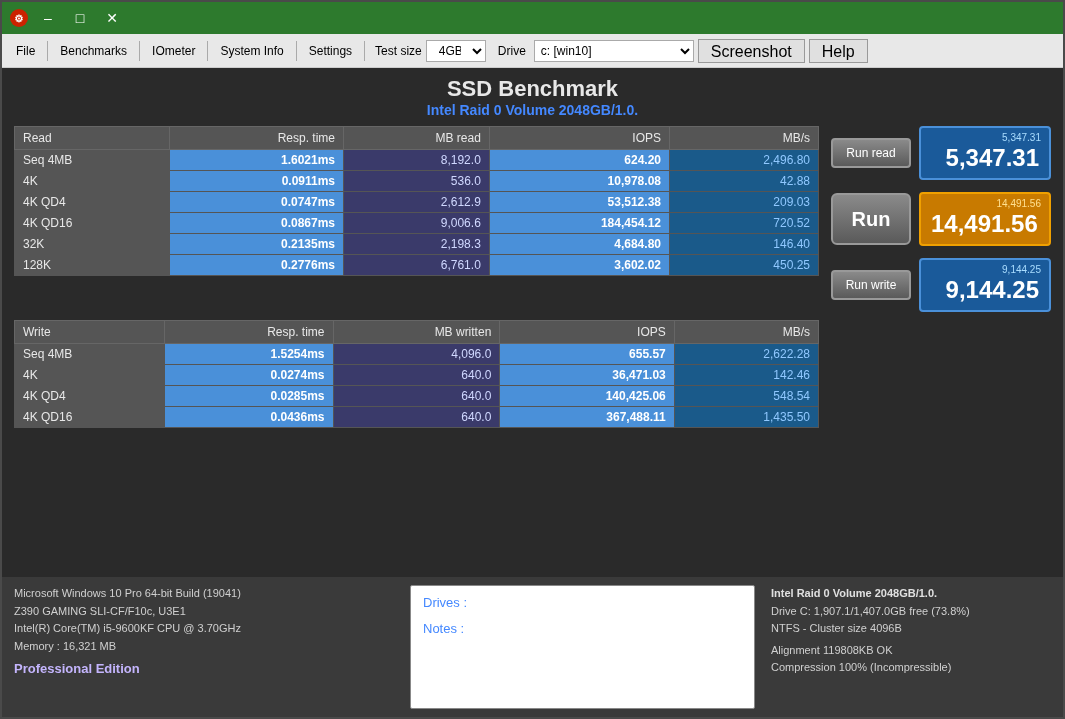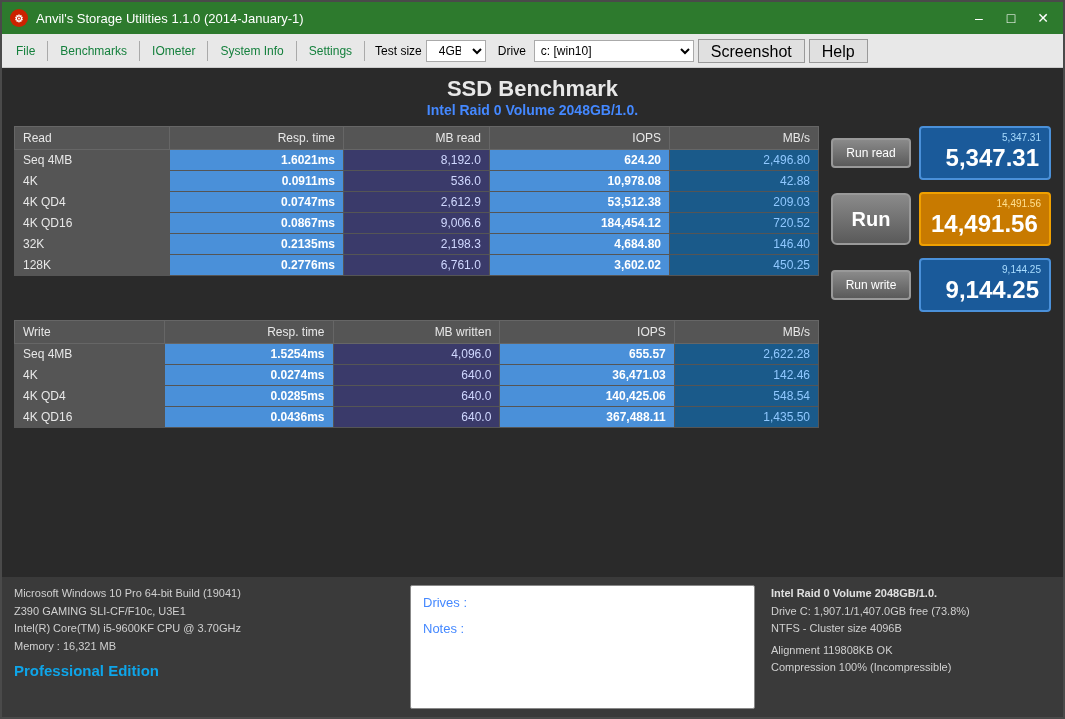--- a/index.html
+++ b/index.html
@@ -65,21 +65,21 @@
       display: flex;
       align-items: center;
       padding: 0 4px;
       flex-shrink: 0;
       border-bottom: 1px solid #ccc;
     }
     .menu-item {
       padding: 4px 10px;
       cursor: pointer;
       font-size: 12px;
-      color: #15803d;
+      color: #000000;
       height: 100%;
       display: flex;
       align-items: center;
     }
     .menu-separator { width: 1px; background: #aaa; height: 20px; margin: 0 2px; }
     .menu-label { margin-left: 8px; font-size: 12px; color: #000; }
     .test-size-container {
       display: flex;
       align-items: center;
       margin-left: 4px;
@@ -291,22 +291,22 @@
       padding: 8px 12px;
       gap: 16px;
     }
     .footer-left {
       width: 380px;
       color: #d0d0d0;
       font-size: 11px;
       line-height: 1.6;
     }
     .footer-left .pro-edition {
-      color: #0ea5e9;
-      font-size: 15px;
+      color: #c4b5fd;
+      font-size: 13px;
       font-weight: bold;
       margin-top: 4px;
     }
     .footer-center {
       flex: 1;
       border: 1px solid #888;
       background: white;
       border-radius: 2px;
       padding: 4px 12px;
     }
@@ -322,21 +322,20 @@
       line-height: 1.6;
     }
   </style>
 </head>
 <body>
 
 <div class="window">
 
   <div class="title-bar">
     <div class="title-bar-icon">⚙</div>
-    <span class="title-text">Anvil's Storage Utilities 1.1.0 (2014-January-1)</span>
     <div class="title-controls">
       <button class="title-btn">–</button>
       <button class="title-btn">□</button>
       <button class="title-btn close">✕</button>
     </div>
   </div>
 
   <div class="menu-bar">
     <div class="menu-item">File</div>
     <div class="menu-separator"></div>

